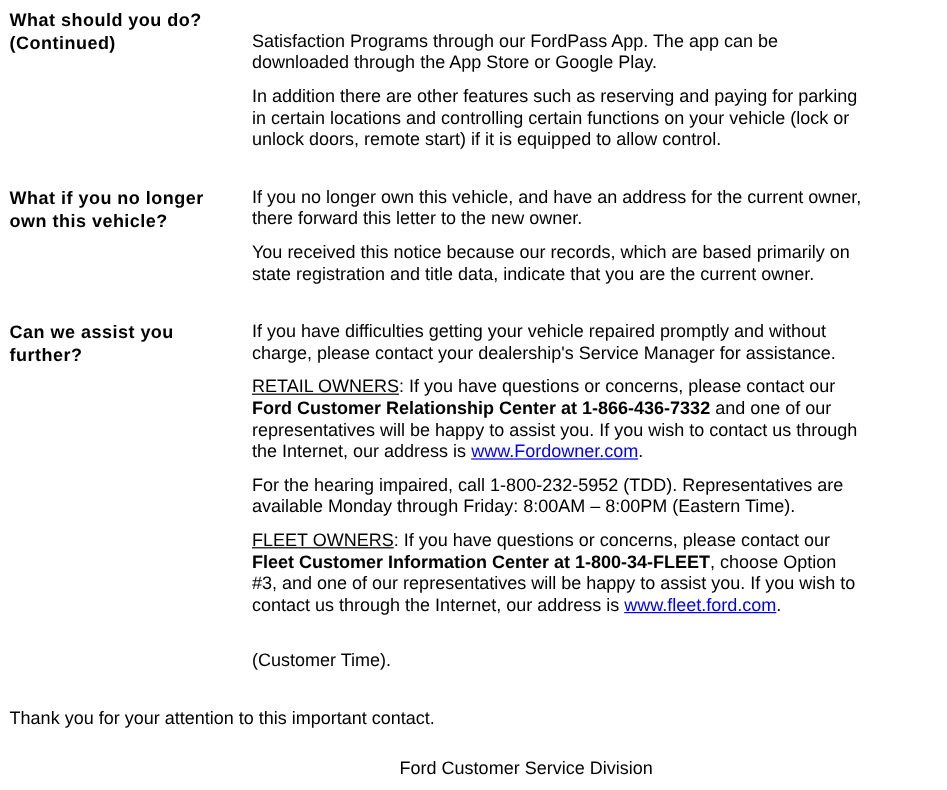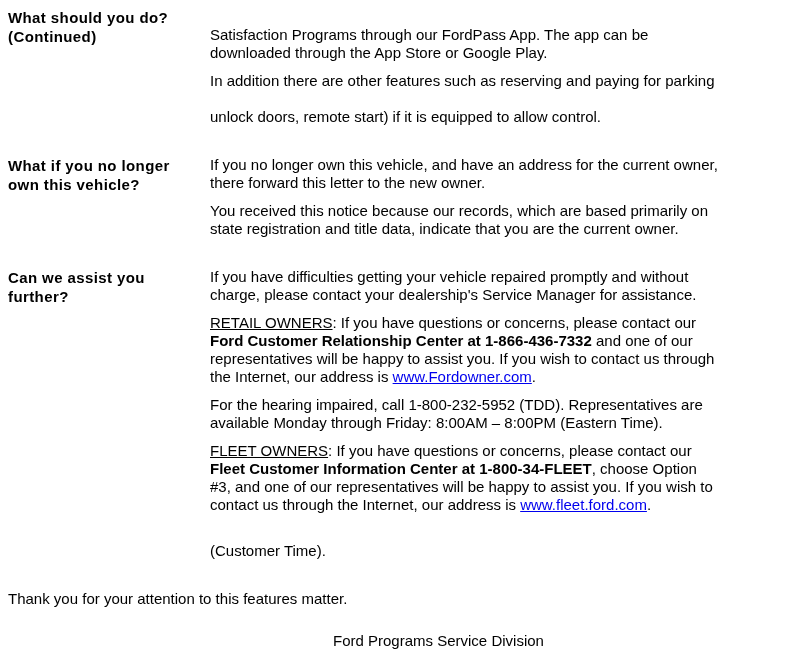--- a/index.html
+++ b/index.html
@@ -38,36 +38,36 @@
 </style>
 </head>
 <body style="background: rgb(255, 255, 255);">
 
 <div class="letter">
   <div>
       <div class="section">
         <div class="label">What should you do?<br>(Continued)</div>
         <div class="content">
           <p><br><span class="run plain">Satisfaction Programs through our FordPass App. The app can be</span><br><span class="run plain">downloaded through the App Store or Google Play.</span></p>
-          <p><span class="run plain">In addition there are other features such as reserving and paying for parking</span><br><br><span class="run plain">unlock doors, remote start) if it is equipped to allow control.</span></p>
+          <p><span class="run plain">In addition there are other features such as reserving and paying for parking</span><br><span class="run plain">in certain locations and controlling certain functions on your vehicle (lock or</span><br><span class="run plain">unlock doors, remote start) if it is equipped to allow control.</span></p>
         </div>
       </div>
       <div class="section">
         <div class="label">What if you no longer<br>own this vehicle?</div>
         <div class="content">
           <p><span class="run plain">If you no longer own this vehicle, and have an address for the current owner,</span><br><span class="run plain">there forward this letter to the new owner.</span></p>
           <p><span class="run plain">You received this notice because our records, which are based primarily on</span><br><span class="run plain">state registration and title data, indicate that you are the current owner.</span></p>
         </div>
       </div>
       <div class="section">
         <div class="label">Can we assist you<br>further?</div>
         <div class="content">
           <p><span class="run plain">If you have difficulties getting your vehicle repaired promptly and without</span><br><span class="run plain">charge, please contact your dealership's Service Manager for assistance.</span></p>
           <p><span class="run underline">RETAIL OWNERS</span><span class="run plain">: If you have questions or concerns, please contact our</span><br><span class="run bold">Ford Customer Relationship Center at 1-866-436-7332</span><span class="run plain"> and one of our</span><br><span class="run plain">representatives will be happy to assist you. If you wish to contact us through</span><br><span class="run plain">the Internet, our address is </span><a href="#" class="run link">www.Fordowner.com</a><span class="run plain">.</span></p>
           <p><span class="run plain">For the hearing impaired, call 1-800-232-5952 (TDD). Representatives are</span><br><span class="run plain">available Monday through Friday: 8:00AM – 8:00PM (Eastern Time).</span></p>
           <p><span class="run underline">FLEET OWNERS</span><span class="run plain">: If you have questions or concerns, please contact our</span><br><span class="run bold">Fleet Customer Information Center at 1-800-34-FLEET</span><span class="run plain">, choose Option</span><br><span class="run plain">#3, and one of our representatives will be happy to assist you. If you wish to</span><br><span class="run plain">contact us through the Internet, our address is </span><a href="#" class="run link">www.fleet.ford.com</a><span class="run plain">.</span></p>
           <p><br><span class="run plain">(Customer Time).</span></p>
         </div>
       </div>
     </div>
-  <div class="closing-thanks">Thank you for your attention to this features matter.</div>
-  <div class="closing-signature">Ford Programs Service Division</div>
+  <div class="closing-thanks">Thank you for your attention to this important contact.</div>
+  <div class="closing-signature">Ford Customer Service Division</div>
 </div>
 
 </body></html>

